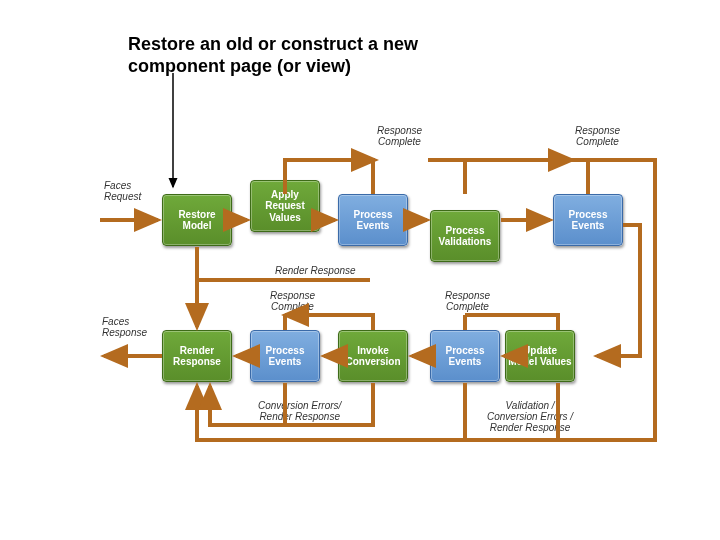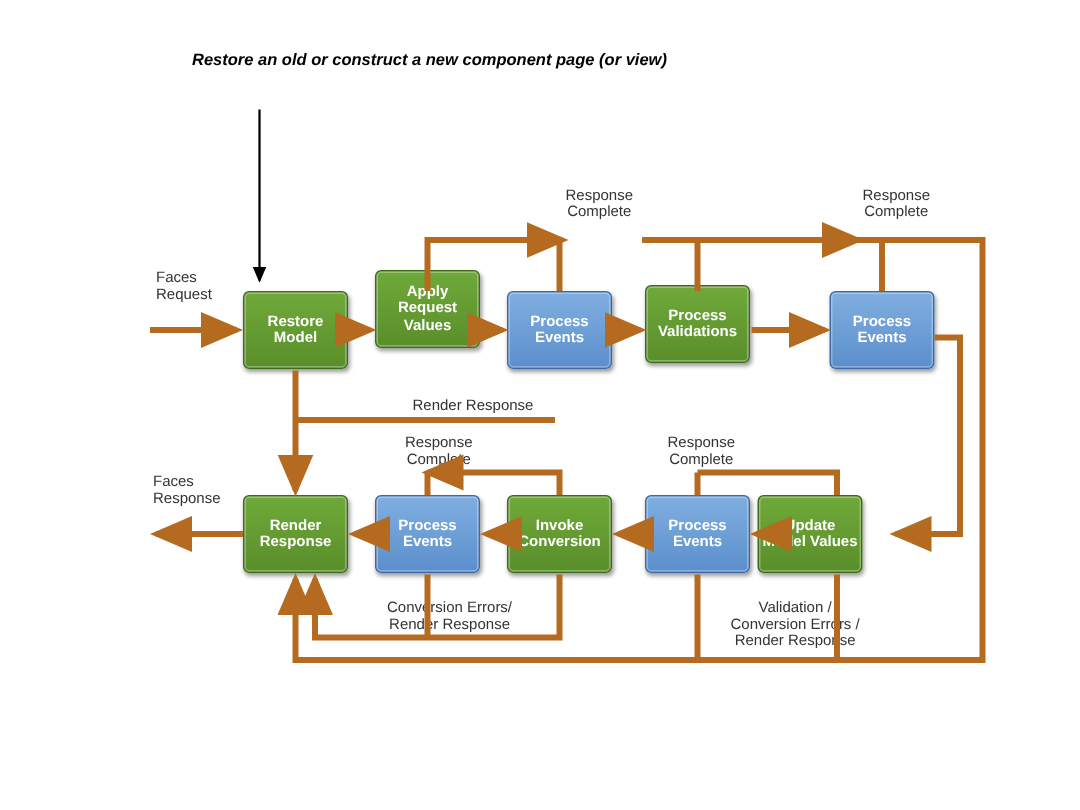--- a/index.html
+++ b/index.html
@@ -9,23 +9,22 @@
     height: 540px;
     background: #fff;
     font-family: Arial, Helvetica, sans-serif;
     position: relative;
     overflow: hidden;
   }
   .title {
     position: absolute;
     top: 34px;
     left: 128px;
-    font-size: 11px;
+    font-size: 18px;
     font-weight: bold;
-    font-style: italic;
     line-height: 1.2;
     color: #000;
     max-width: 340px;
   }
   .box {
     position: absolute;
     width: 70px;
     height: 52px;
     border-radius: 4px;
     color: #fff;
@@ -47,20 +46,21 @@
   .blue {
     background: linear-gradient(#80aee0, #5b8fcc);
     border: 1px solid #3a6aa8;
   }
   .label {
     position: absolute;
     font-size: 10px;
     color: #333;
     text-align: center;
     line-height: 1.1;
+    font-style: italic;
   }
   svg.arrows {
     position: absolute;
     top: 0;
     left: 0;
     width: 720px;
     height: 540px;
     pointer-events: none;
   }
   .arrow-stroke {
@@ -85,21 +85,21 @@
 
 <div class="title">Restore an old or construct a new component page (or view)</div>
 
 <div class="box green" style="left:162px; top:194px">Restore
 Model</div>
 <div class="box green" style="left:250px; top:180px">Apply
 Request
 Values</div>
 <div class="box blue" style="left:338px; top:194px">Process
 Events</div>
-<div class="box green" style="left:430px; top:190px">Process
+<div class="box green" style="left:430px; top:210px">Process
 Validations</div>
 <div class="box blue" style="left:553px; top:194px">Process
 Events</div>
 
 <div class="box green" style="left:162px; top:330px">Render
 Response</div>
 <div class="box blue" style="left:250px; top:330px">Process
 Events</div>
 <div class="box green" style="left:338px; top:330px">Invoke
 Conversion</div>

